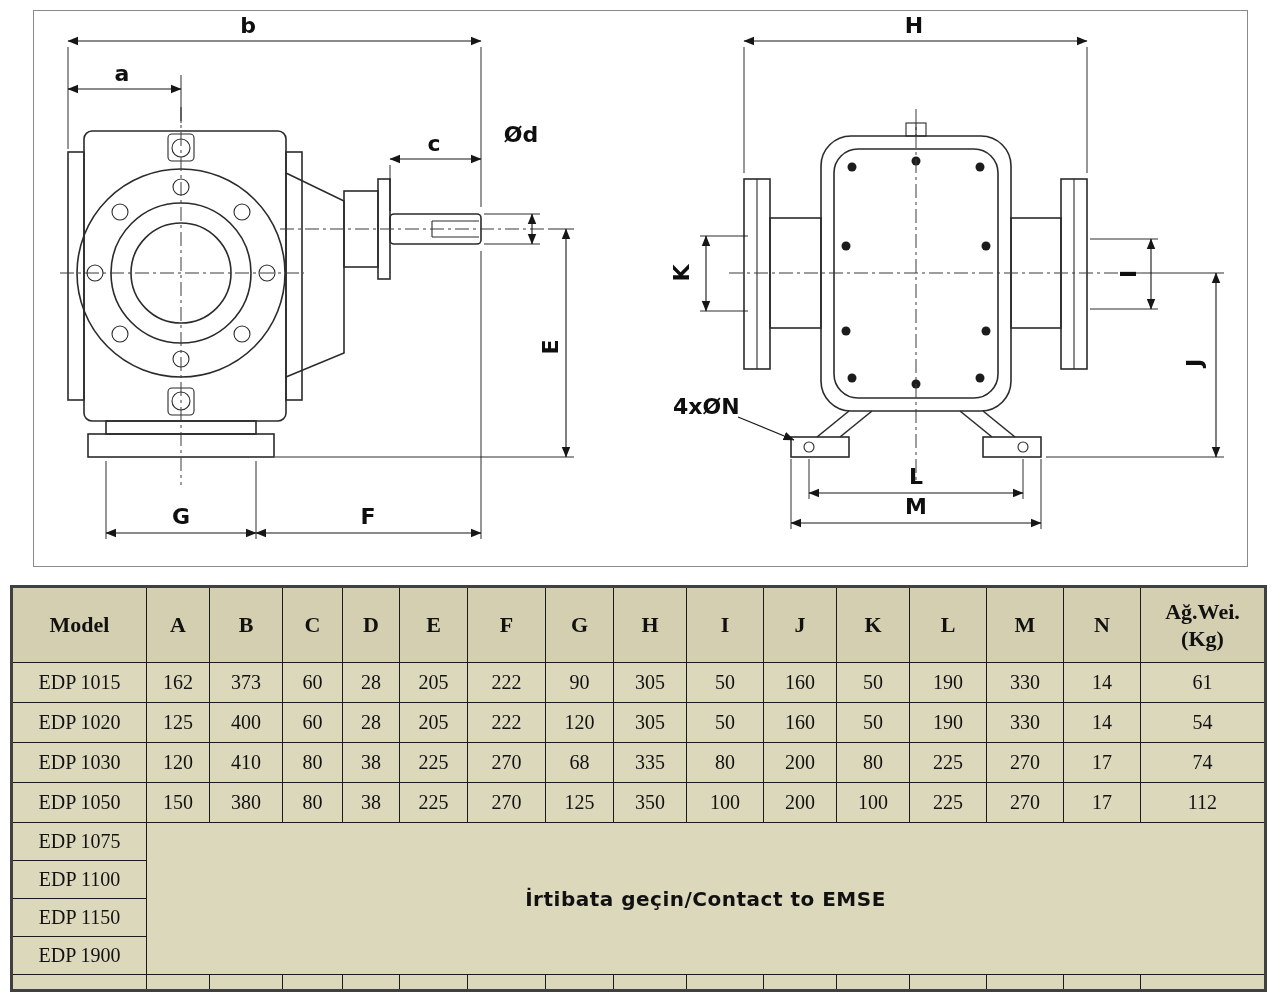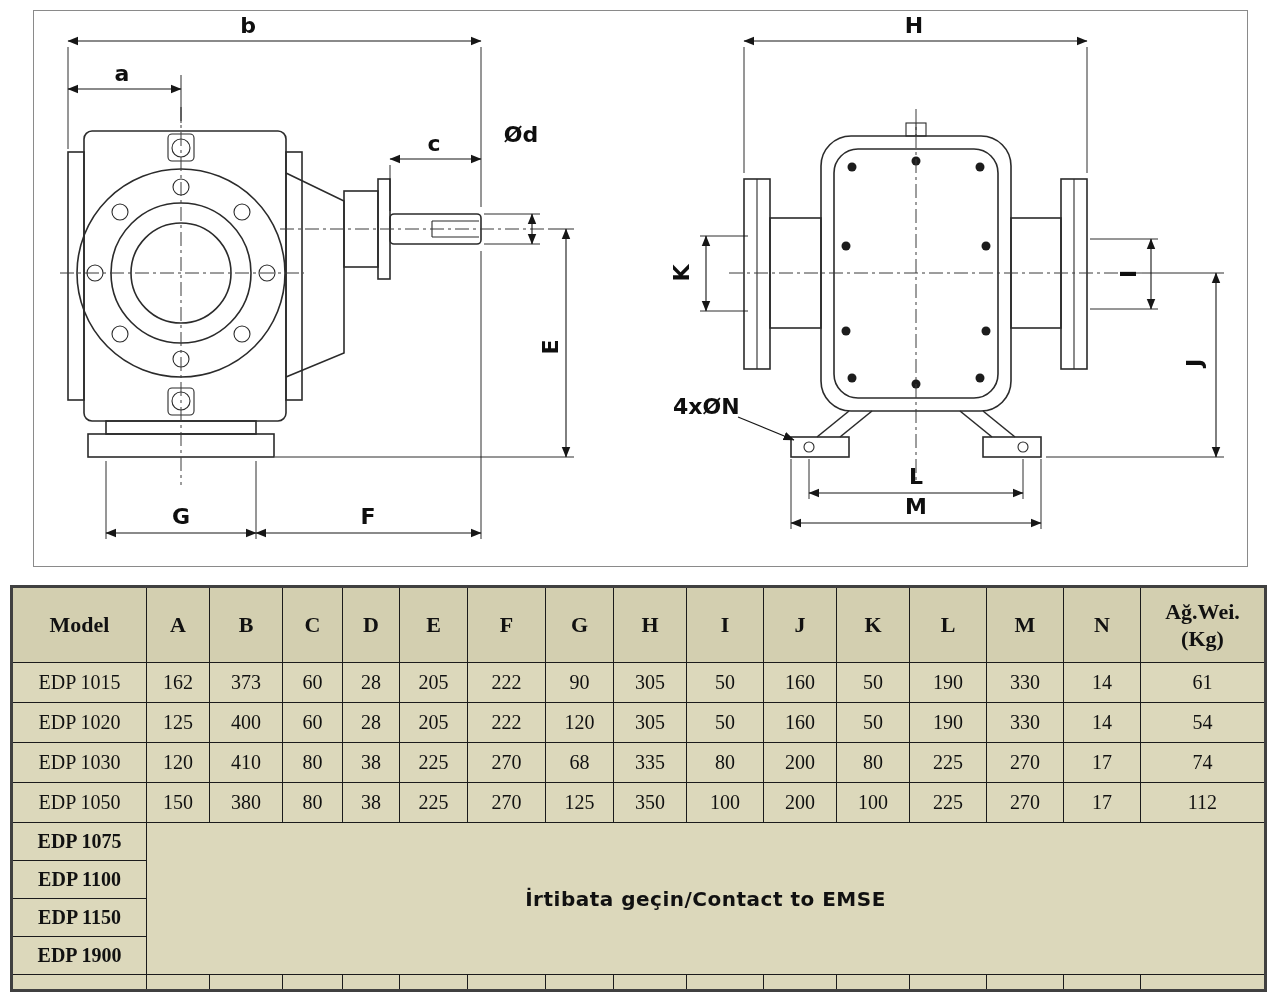--- a/index.html
+++ b/index.html
@@ -40,21 +40,21 @@
     color:#111;
   }
   .dim-table td {
     height:40px;
     font-size:20px;
     color:#111;
     background:#dcd8bb;
   }
   .weight-head { white-space:pre-line; line-height:1.25; }
   .model-cell { font-size:20px; }
-  .contact-row td { height:38px;font-weight:bold; }
+  .contact-row td { height:38px; }
   .contact-cell {
     font-family:"DejaVu Sans", sans-serif;
     font-weight:bold;
     font-size:26px;
     color:#3b3b3b;
     letter-spacing:0.5px;
     margin-left:32px;
   }
   .footer-row td { height:16px; }
 

